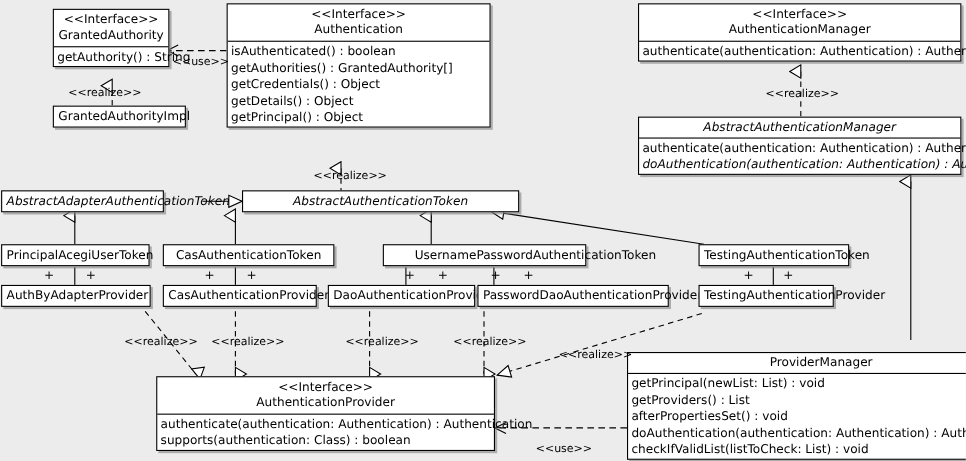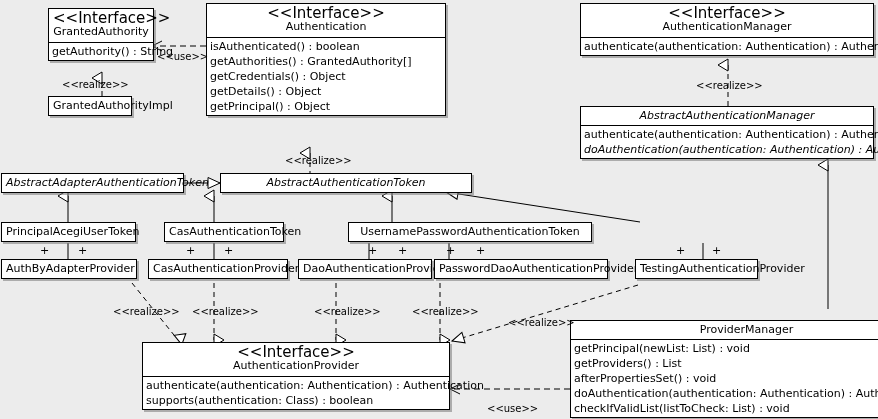--- a/index.html
+++ b/index.html
@@ -23,21 +23,21 @@
     overflow:visible;
     white-space:nowrap;
   }
   .hdr{
     padding:2px 4px 3px 4px;
     text-align:center;
     font-size:11px;
     line-height:14px;
     color:#000;
   }
-  .hdr .stereo{display:block;font-size:15px;}
+  .hdr .stereo{display:block;font-size:11px;}
   .hdr .cname{display:block;font-size:11px;}
   .hdr.compact{padding:2px 4px 2px 4px;}
   .italic{font-style:italic;}
   .divider{border-top:1px solid #000;height:0;font-size:0;line-height:0;}
   .ops{padding:1px 0 1px 0;}
   .op{
     font-size:11px;
     line-height:15px;
     padding:0 2px 0 3px;
     color:#000;
@@ -120,21 +120,21 @@
     <div class="hdr">
       <span class="stereo">&lt;&lt;Interface&gt;&gt;</span>
       <span class="cname">GrantedAuthority</span>
     </div>
     <div class="divider"></div>
     <div class="ops">
       <div class="op">getAuthority() : String</div>
     </div>
   </div>
 
-  <div class="umlbox" style="left:48px;top:96px;width:84px;">
+  <div class="umlbox" style="left:48px;top:96px;width:121px;">
     <div class="hdr compact">
       <span class="cname">GrantedAuthorityImpl</span>
     </div>
   </div>
 
   <div class="umlbox" style="left:206px;top:3px;width:240px;">
     <div class="hdr">
       <span class="stereo">&lt;&lt;Interface&gt;&gt;</span>
       <span class="cname">Authentication</span>
     </div>
@@ -163,50 +163,55 @@
     <div class="hdr compact">
       <span class="cname italic">AbstractAuthenticationManager</span>
     </div>
     <div class="divider"></div>
     <div class="ops">
       <div class="op">authenticate(authentication: Authentication) : Authentication</div>
       <div class="op italic">doAuthentication(authentication: Authentication) : Authentication</div>
     </div>
   </div>
 
-  <div class="umlbox" style="left:1px;top:173px;width:183px;">
+  <div class="umlbox" style="left:1px;top:173px;width:148px;">
     <div class="hdr compact">
       <span class="cname italic">AbstractAdapterAuthenticationToken</span>
     </div>
   </div>
 
   <div class="umlbox" style="left:220px;top:173px;width:252px;">
     <div class="hdr compact">
       <span class="cname italic">AbstractAuthenticationToken</span>
     </div>
   </div>
 
   <div class="umlbox" style="left:1px;top:222px;width:135px;">
     <div class="hdr compact">
       <span class="cname">PrincipalAcegiUserToken</span>
     </div>
   </div>
 
-  <div class="umlbox" style="left:148px;top:222px;width:120px;margin-left:16px;">
+  <div class="umlbox" style="left:148px;top:222px;width:156px;">
     <div class="hdr compact">
       <span class="cname">CasAuthenticationToken</span>
     </div>
   </div>
 
-  <div class="umlbox" style="left:348px;top:222px;width:244px;">
+  <div class="umlbox" style="left:348px;top:222px;width:185px;padding-left:24px;">
     <div class="hdr compact">
       <span class="cname">UsernamePasswordAuthenticationToken</span>
     </div>
   </div>
 
+  <div class="umlbox" style="left:635px;top:222px;width:137px;">
+    <div class="hdr compact">
+      <span class="cname">TestingAuthenticationToken</span>
+    </div>
+  </div>
 
   <div class="umlbox" style="left:1px;top:259px;width:136px;">
     <div class="hdr compact">
       <span class="cname">AuthByAdapterProvider</span>
     </div>
   </div>
 
   <div class="umlbox" style="left:148px;top:259px;width:140px;">
     <div class="hdr compact">
       <span class="cname">CasAuthenticationProvider</span>

